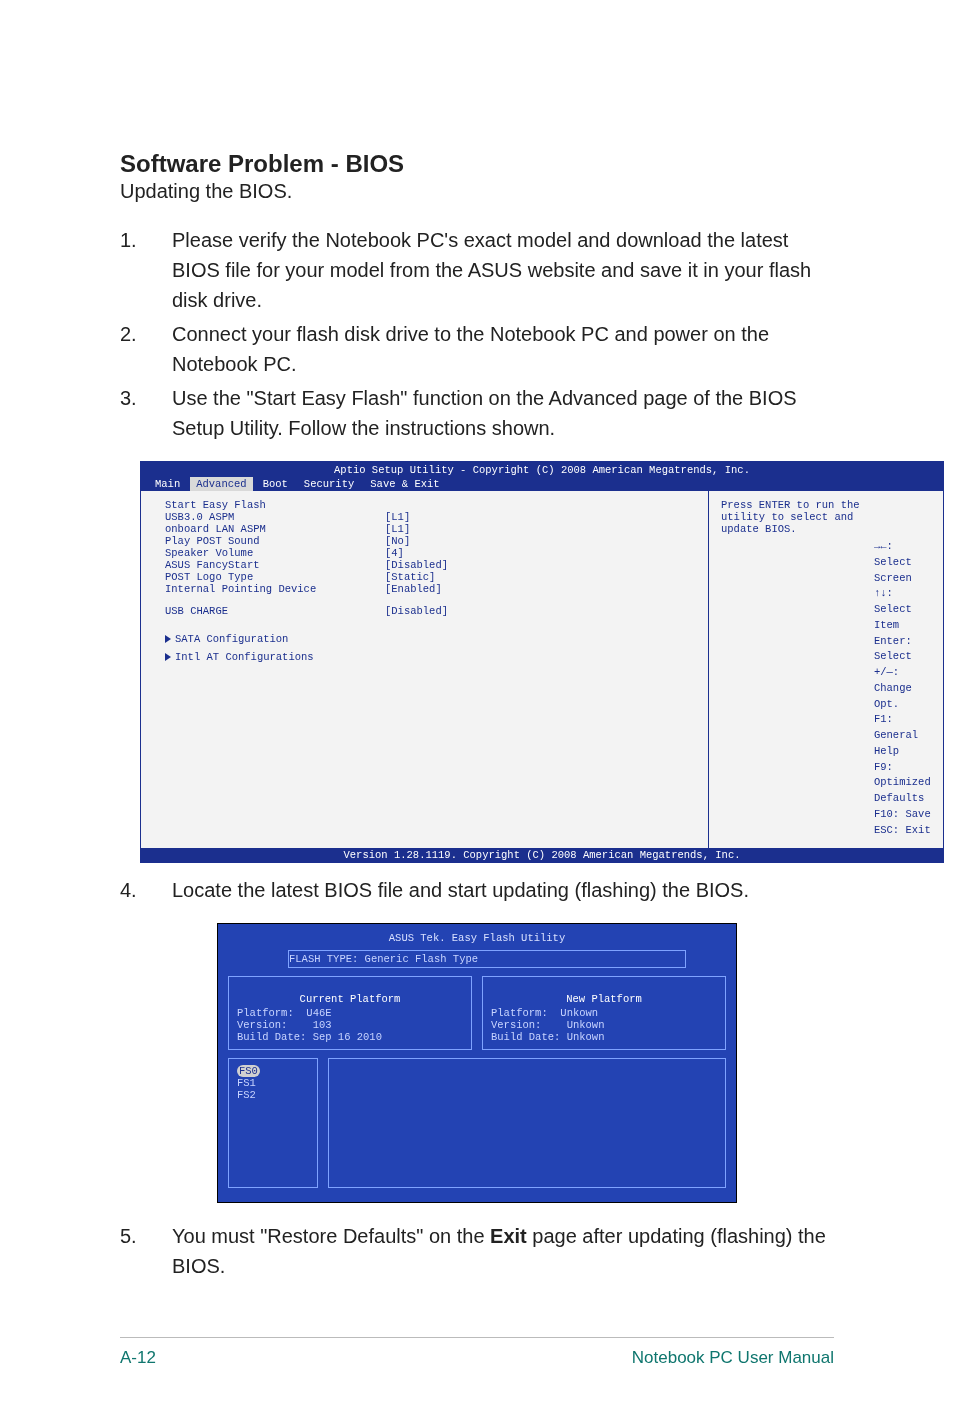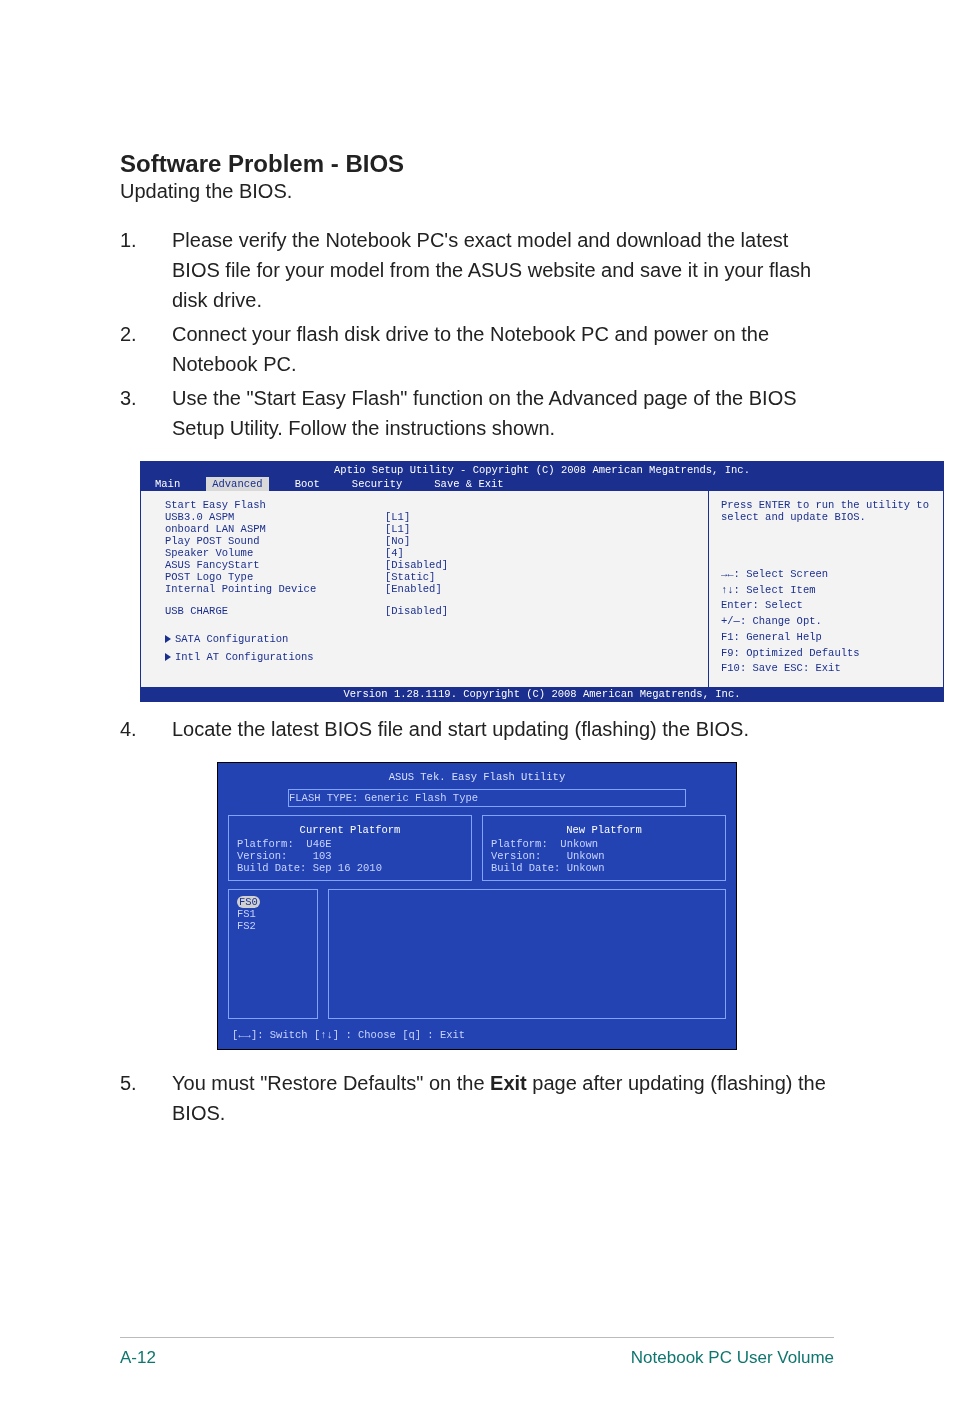--- a/index.html
+++ b/index.html
@@ -33,21 +33,21 @@
     background: #1b2f8e;
     color: #fff;
     text-align: center;
     padding: 2px 0 1px;
   }
   .bios .tabs {
     display: flex;
     background: #1b2f8e;
     color: #fff;
     padding: 0 8px;
-    gap: 20px;
+    gap: 4px;
   }
   .bios .tab { padding: 1px 6px; }
   .bios .tab.active { background: #d9d9d9; color: #1b2f8e; }
   .bios .body {
     display: flex;
     background: #f3f3f3;
   }
   .bios .left {
     flex: 1;
     padding: 8px 14px 24px 24px;
@@ -62,21 +62,21 @@
     width:0;height:0;
     border-top:4px solid transparent;
     border-bottom:4px solid transparent;
     border-left:6px solid #1b2f8e;
   }
   .bios .right {
     width: 235px;
     border-left: 1px solid #1b2f8e;
     padding: 8px 10px 10px 12px;
     color: #1b2f8e;
-    display:flex; flex-direction:column; justify-content:space-between;
+    display:flex; flex-direction:row; justify-content:space-between;
   }
   .bios .right .help-bottom { margin-top: 40px; line-height: 1.5; }
   .bios .footer {
     background:#1b2f8e; color:#fff; text-align:center; padding:1px 0;
   }
 
   
   .flash {
     width: 520px;
     margin: 4px auto 18px auto;
@@ -92,21 +92,21 @@
     border:1px solid #7fa3ff;
     margin: 0 40px 8px 60px;
     padding: 2px 0;
     text-align:left;
     color:#c8d4ff;
   }
   .flash .plats { display:flex; gap:10px; margin-bottom:8px; }
   .flash .platbox {
     flex:1;
     border:1px solid #7fa3ff;
-    padding:8px 8px 6px 8px;
+    padding:16px 8px 6px 8px;
     color:#c8d4ff;
   }
   .flash .platbox .pt { text-align:center; margin-bottom:2px; color:#fff; }
   .flash .panes { display:flex; gap:10px; margin-bottom:8px; }
   .flash .pane {
     border:1px solid #7fa3ff;
     height:130px;
     padding:6px 8px;
     color:#c8d4ff;
   }
@@ -244,28 +244,27 @@
     </div>
   </div>
   <div class="panes">
     <div class="pane left">
       <div><span class="fs-sel">FS0</span></div>
       <div>FS1</div>
       <div>FS2</div>
     </div>
     <div class="pane right"></div>
   </div>
-  <div class="hint">[←→]: Switch   [↑↓] : Choose   [q] : Exit</div>
 </div>
 
 <ol class="steps">
   <li>
     <span class="num">5.</span>
     <span class="txt">
       <span>You must "Restore Defaults" on the </span><span class="bold">Exit</span><span> page after updating (flashing) the BIOS.</span>
     </span>
   </li>
 </ol>
 
 <div class="page-footer">
   <span>A-12</span>
-  <span>Notebook PC User Volume</span>
+  <span>Notebook PC User Manual</span>
 </div>
 
 </body></html>

